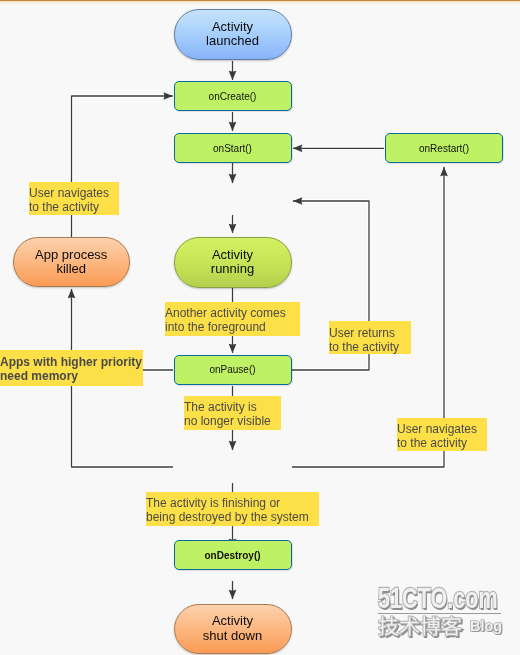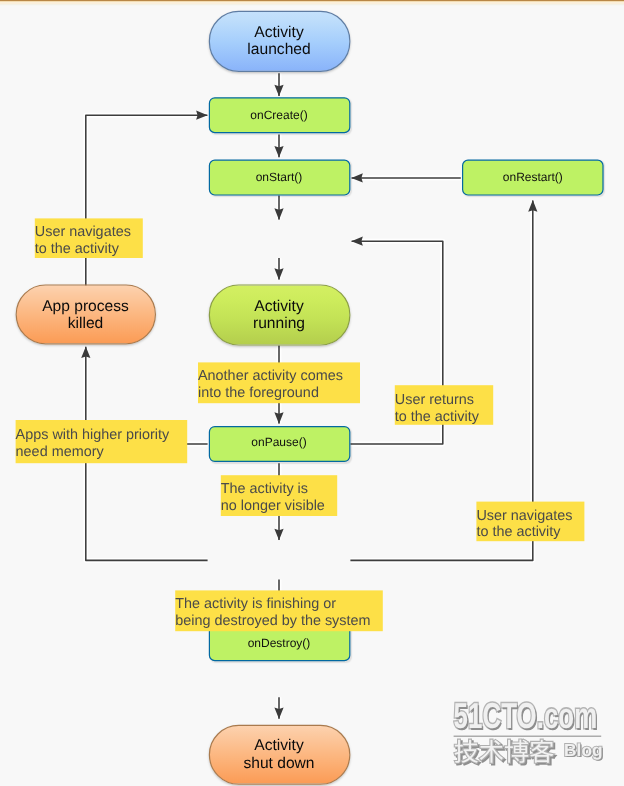--- a/index.html
+++ b/index.html
@@ -97,37 +97,37 @@
 
   <div class="node proc" style="left:173.5px;top:133px;width:118px;height:30px;">onStart()</div>
 
 
   <div class="node term green" style="left:173.5px;top:237px;width:118px;height:50.5px;">Activity
 running</div>
 
   <div class="node proc" style="left:173.5px;top:354.5px;width:118px;height:30px;">onPause()</div>
 
 
-  <div class="node proc" style="left:173.5px;top:521px;width:118px;height:30px;">onDestroy()</div>
+  <div class="node proc" style="left:173.5px;top:540px;width:118px;height:30px;font-weight:bold;">onDestroy()</div>
 
   <div class="node term orange" style="left:173.5px;top:603.5px;width:118px;height:50.5px;">Activity
 shut down</div>
 
   <div class="node term orange" style="left:12.5px;top:237px;width:117.5px;height:50px;">App process
 killed</div>
 
   <div class="node proc" style="left:385px;top:133px;width:118px;height:30px;">onRestart()</div>
 
   <div class="label" style="left:29px;top:182px;width:90px;height:33px;padding-top:4px;">User navigates
 to the activity</div>
 
   <div class="label" style="left:165px;top:302px;width:135px;height:34px;padding-top:4px;">Another activity comes
 into the foreground</div>
 
-  <div class="label" style="left:13px;top:350px;width:143px;height:36px;padding-top:5px;">Apps with higher priority
+  <div class="label" style="left:0px;top:350px;width:143px;height:36px;padding-top:5px;font-weight:bold;">Apps with higher priority
 need memory</div>
 
   <div class="label" style="left:329px;top:321px;width:82px;height:33px;padding-top:4.5px;">User returns
 to the activity</div>
 
   <div class="label" style="left:184px;top:396px;width:97px;height:34px;padding-top:4px;">The activity is
 no longer visible</div>
 
   <div class="label" style="left:397px;top:418px;width:90px;height:33px;padding-top:4px;">User navigates
 to the activity</div>

